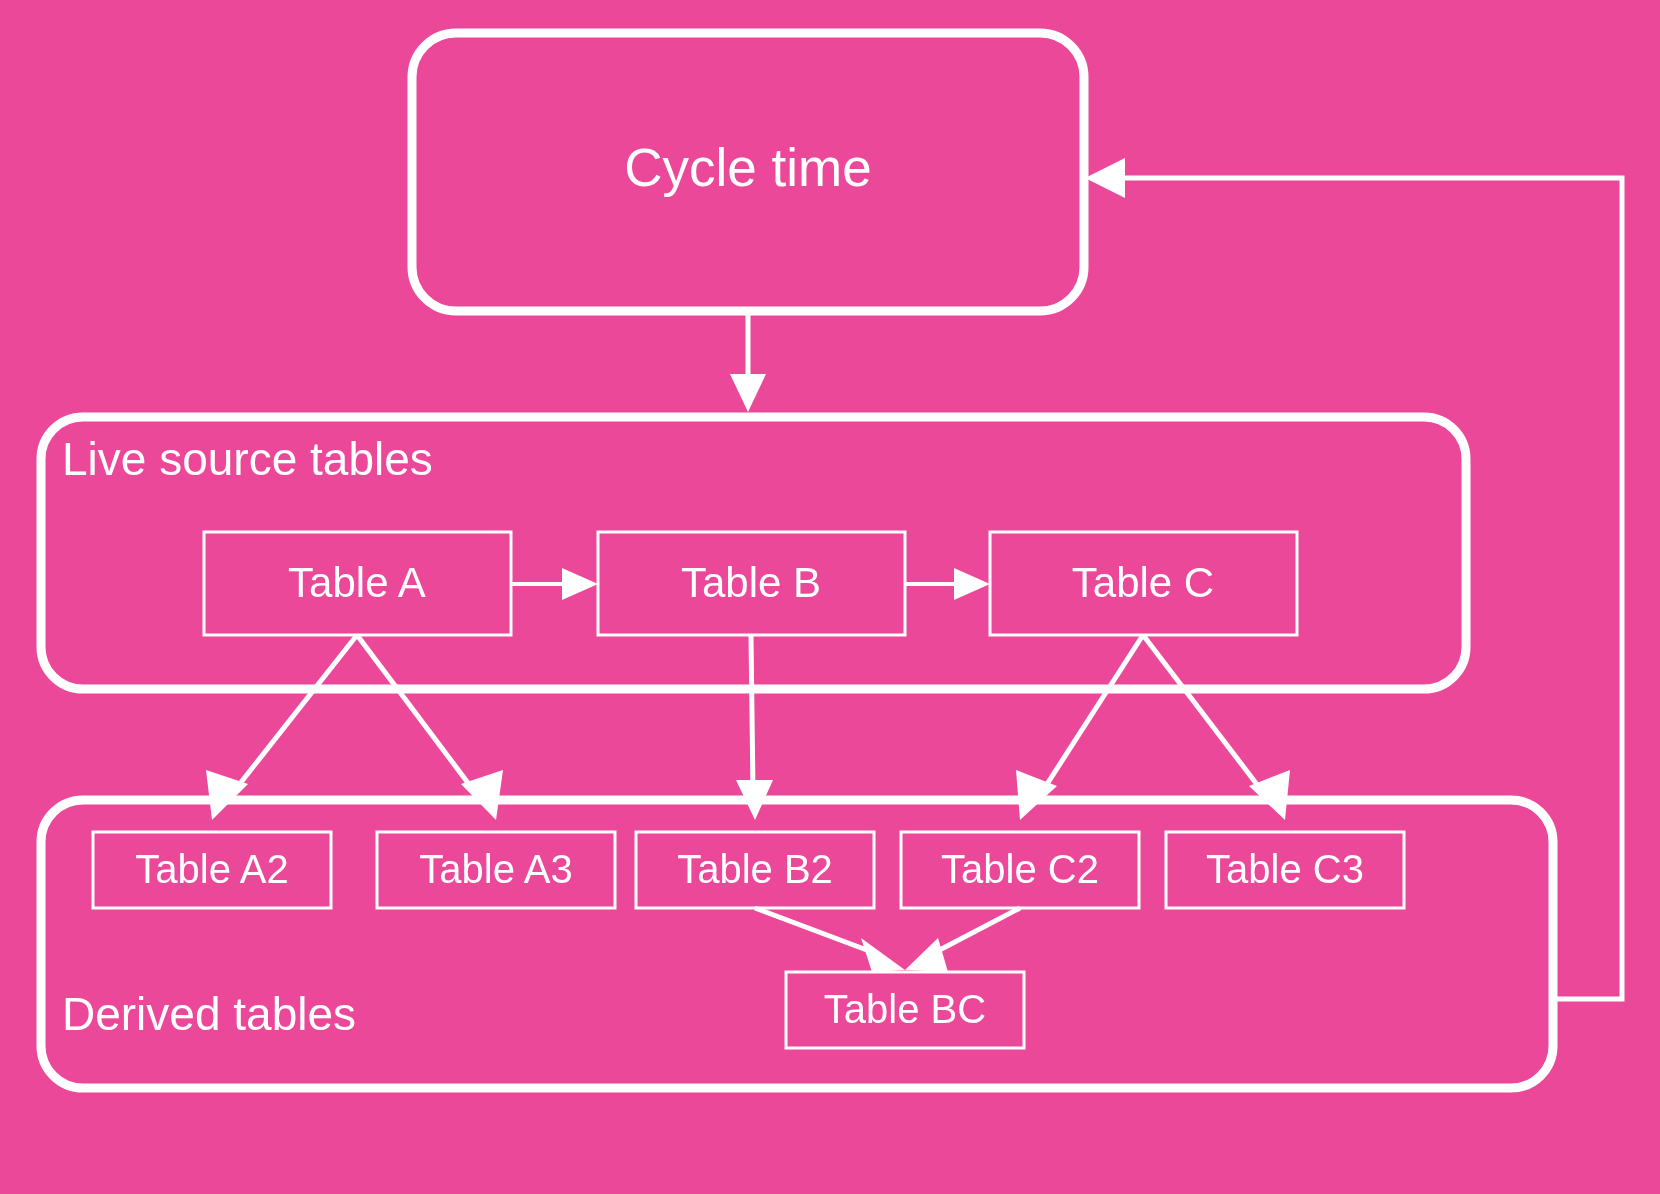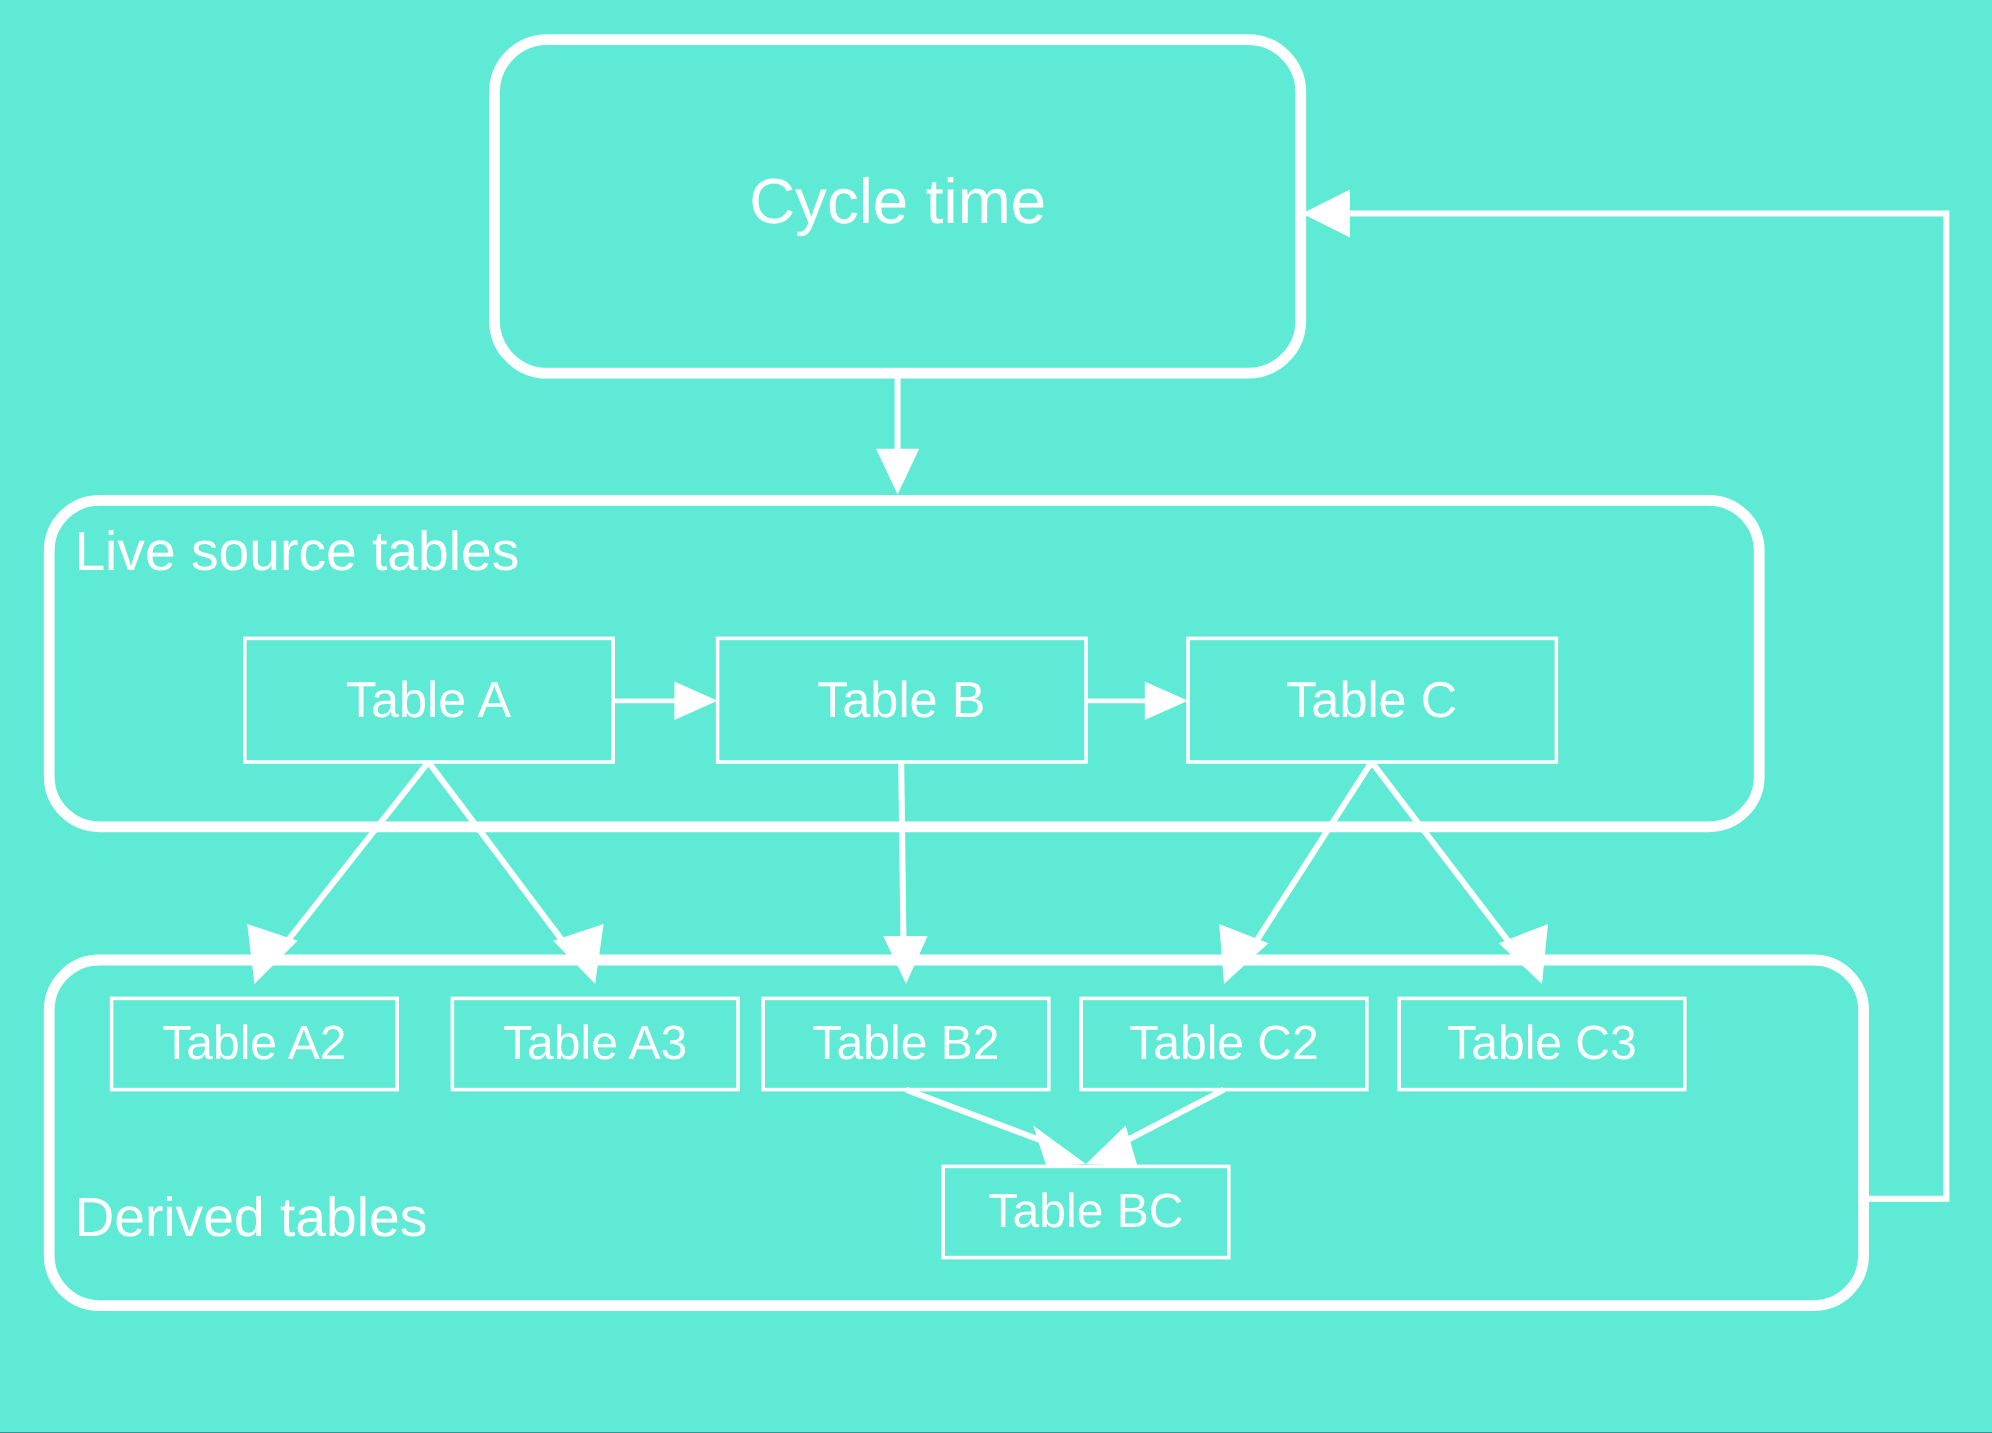--- a/index.html
+++ b/index.html
@@ -4,21 +4,21 @@
 <style>
   html, body {
     margin: 0;
     padding: 0;
     background: #060726;
   }
   #canvas {
     position: relative;
     width: 1660px;
     height: 1194px;
-    background: #5eead4;
+    background: #ec4899;
     overflow: hidden;
     font-family: "Liberation Sans", sans-serif;
   }
   #diagram-svg {
     position: absolute;
     top: 0;
     left: 0;
     width: 1660px;
     height: 1194px;
   }

